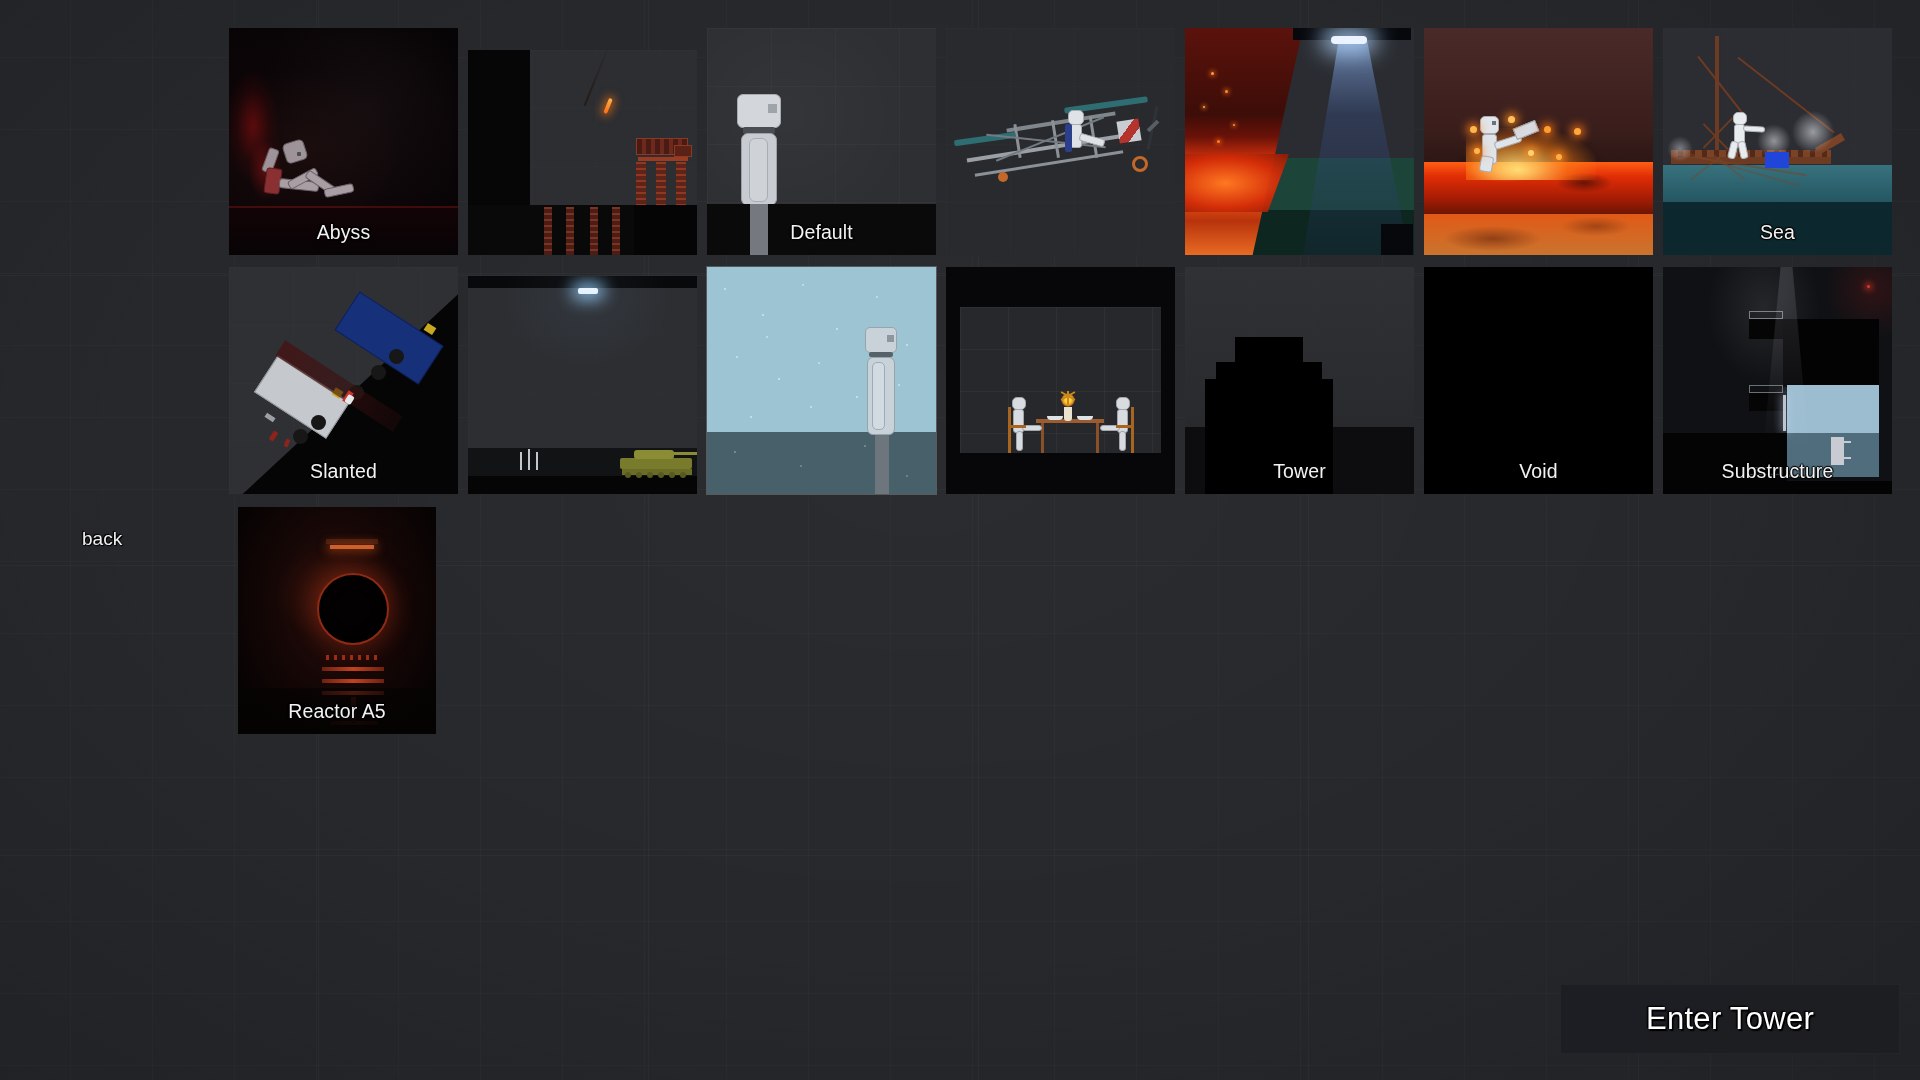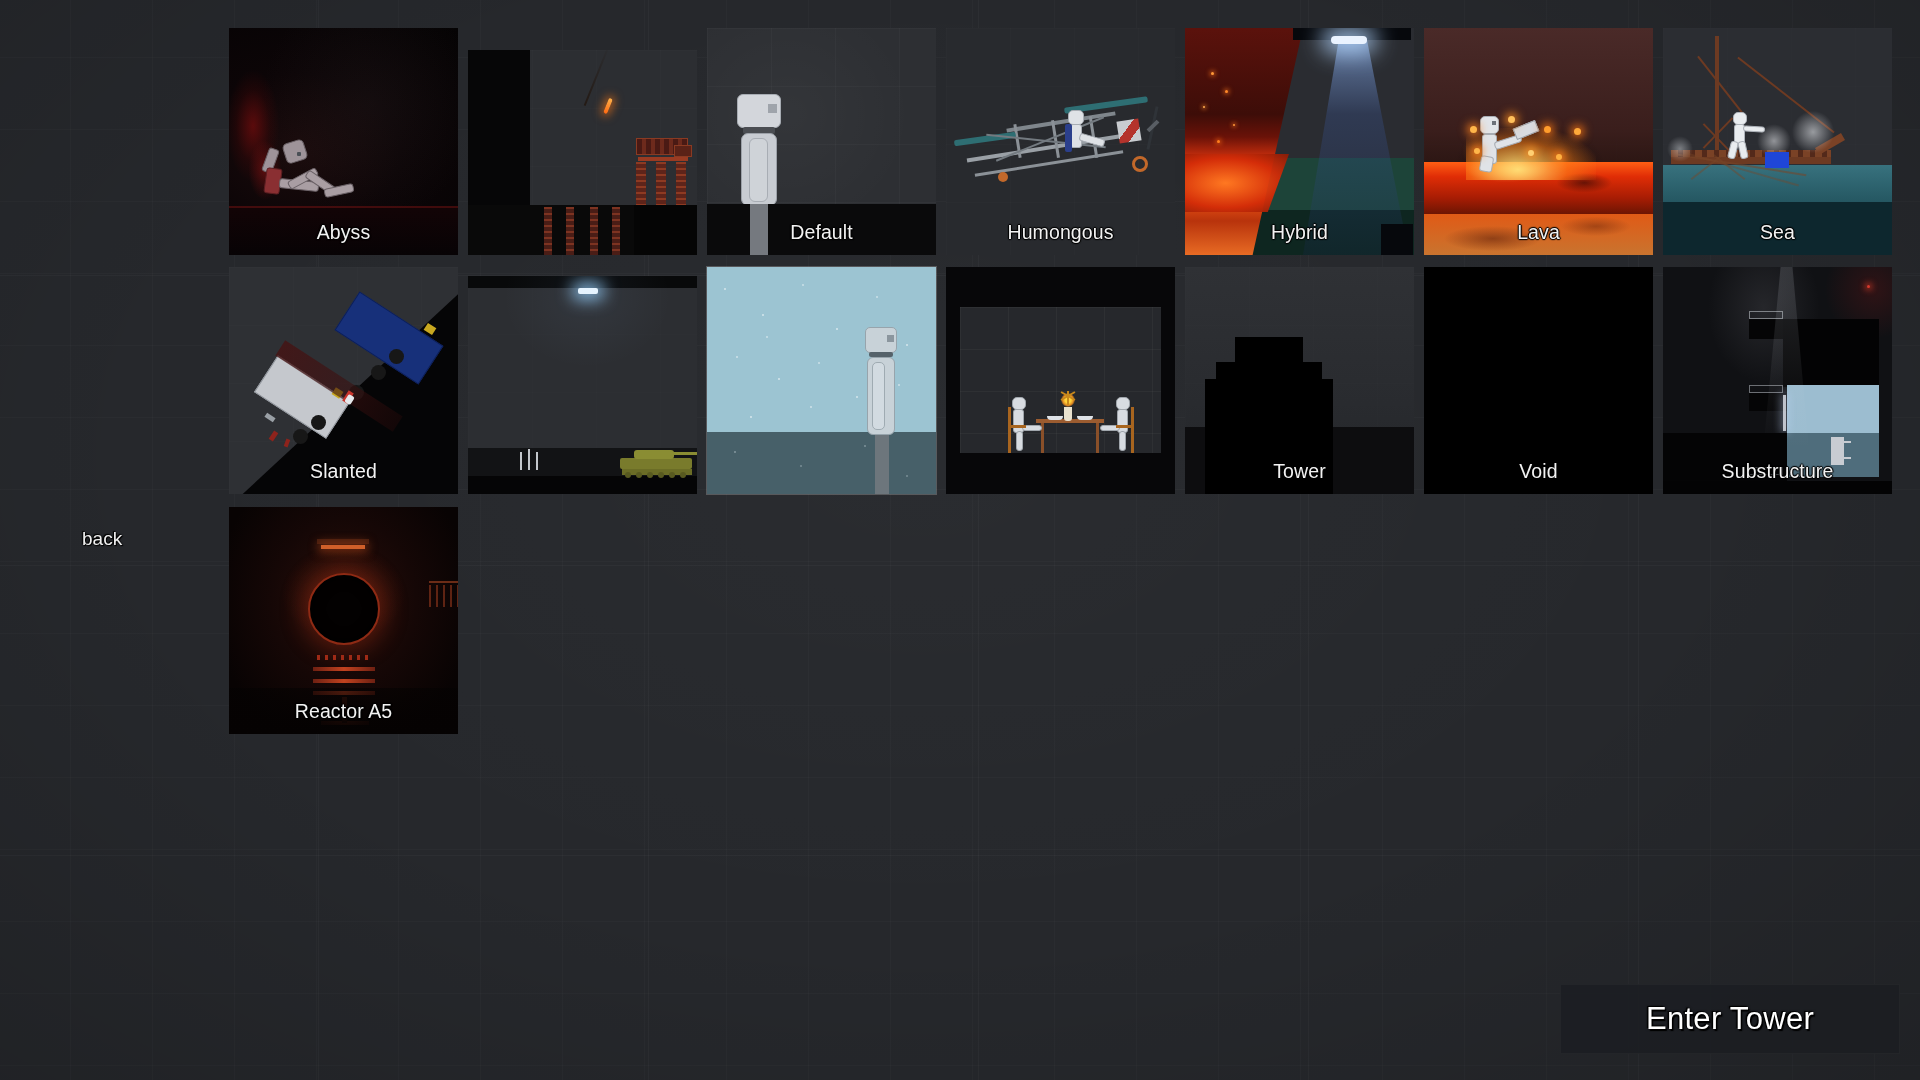--- a/index.html
+++ b/index.html
@@ -183,21 +183,20 @@
     <div class="sq" style="left:119px;top:96px;width:7px;height:28px;background:#2b3f8c;border-radius:2px;"></div>
 
     <div class="sq" style="left:172px;top:92px;width:22px;height:22px;background:linear-gradient(135deg,#c9ccd0 0 40%,#b4332c 40% 70%,#c9ccd0 70%);transform:rotate(-9deg);"></div>
 
     <div class="sq" style="left:186px;top:128px;width:16px;height:16px;border:3px solid #c2682a;border-radius:50%;"></div>
     <div class="sq" style="left:52px;top:144px;width:10px;height:10px;background:#c2682a;border-radius:50%;"></div>
 
     <div class="sq" style="left:205px;top:78px;width:3px;height:44px;background:#2f3338;transform:rotate(12deg);"></div>
     <div class="sq" style="left:200px;top:96px;width:14px;height:4px;background:#595e64;transform:rotate(-44deg);"></div>
   </div>
-  <div class="label">Humongous</div>
 </div>
 
 <div class="tile" id="t-hybrid" style="left:1185px;top:28px;width:229px;height:227px;background:#26282c;">
   <div class="art">
     <div class="fill" style="background:#2a2c31;"></div>
 
     <div class="band" style="top:130px;height:52px;background:#1d4439;"></div>
     <div class="band" style="top:182px;height:45px;background:#0e2620;"></div>
 
     <div style="position:absolute;left:-2px;top:0;width:120px;height:227px;
@@ -213,21 +212,20 @@
     <div class="sq" style="left:48px;top:96px;width:2px;height:2px;background:#ff9a3a;border-radius:50%;box-shadow:0 0 4px 1px rgba(255,120,30,.9);"></div>
     <div class="sq" style="left:32px;top:112px;width:3px;height:3px;background:#ff7f1d;border-radius:50%;box-shadow:0 0 5px 1px rgba(255,110,20,.9);"></div>
 
     <div class="sq" style="left:108px;top:0;width:118px;height:12px;background:#06080c;"></div>
     <div style="position:absolute;left:118px;top:10px;width:106px;height:217px;
          clip-path:polygon(34% 0,60% 0,100% 100%,0 100%);
          background:linear-gradient(to bottom,rgba(150,190,255,0.55),rgba(60,90,160,0.30) 35%,rgba(25,40,80,0.22) 100%);"></div>
     <div class="sq" style="left:146px;top:8px;width:36px;height:8px;background:#eaf3ff;border-radius:4px;box-shadow:0 0 22px 9px rgba(180,215,255,.85);"></div>
     <div class="sq" style="left:196px;top:196px;width:32px;height:31px;background:#06080c;"></div>
   </div>
-  <div class="label">Hybrid</div>
 </div>
 
 <div class="tile" id="t-lava" style="left:1424px;top:28px;width:229px;height:227px;">
   <div class="art">
     <div class="fill" style="background:linear-gradient(to bottom,#4a2a28 0%,#3a1e1c 45%,#2a1512 62%);"></div>
     <div class="roomgrid" style="opacity:.18;"></div>
     <div class="fill" style="background:radial-gradient(ellipse 110px 70px at 46% 62%, rgba(0,0,0,0.55), rgba(0,0,0,0) 70%);"></div>
 
     <div class="band" style="top:134px;height:52px;background:linear-gradient(to bottom,#ff5f14 0%,#e02d06 28%,#a61c04 70%,#6d1503 100%);"></div>
     <div class="band" style="top:134px;height:52px;background:radial-gradient(ellipse 60px 20px at 36% 12%, rgba(255,200,90,.65), rgba(0,0,0,0) 70%), radial-gradient(ellipse 40px 14px at 70% 40%, rgba(60,10,6,.7), rgba(0,0,0,0) 70%);"></div>
@@ -244,21 +242,20 @@
     <div class="limb" style="left:56px;top:128px;width:13px;height:16px;background:#e0e3e7;border-color:#a8adb4;transform:rotate(10deg);"></div>
 
     <div class="sq" style="left:46px;top:98px;width:7px;height:7px;background:#ffb64a;border-radius:50%;box-shadow:0 0 10px 3px rgba(255,130,30,.9);"></div>
     <div class="sq" style="left:84px;top:88px;width:7px;height:7px;background:#ffc05c;border-radius:50%;box-shadow:0 0 10px 3px rgba(255,140,30,.9);"></div>
     <div class="sq" style="left:120px;top:98px;width:7px;height:7px;background:#ff9c2c;border-radius:50%;box-shadow:0 0 10px 3px rgba(255,120,20,.9);"></div>
     <div class="sq" style="left:150px;top:100px;width:7px;height:7px;background:#ffa93a;border-radius:50%;box-shadow:0 0 10px 3px rgba(255,120,20,.9);"></div>
     <div class="sq" style="left:50px;top:120px;width:6px;height:6px;background:#ffb64a;border-radius:50%;box-shadow:0 0 9px 3px rgba(255,130,30,.9);"></div>
     <div class="sq" style="left:104px;top:122px;width:6px;height:6px;background:#ffcf72;border-radius:50%;box-shadow:0 0 9px 3px rgba(255,150,40,.9);"></div>
     <div class="sq" style="left:132px;top:126px;width:6px;height:6px;background:#ffb040;border-radius:50%;box-shadow:0 0 9px 3px rgba(255,130,30,.9);"></div>
   </div>
-  <div class="label">Lava</div>
 </div>
 
 <div class="tile" id="t-sea" style="left:1663px;top:28px;width:229px;height:227px;">
   <div class="art">
     <div class="fill" style="background:#2b2d32;"></div>
     <div class="roomgrid" style="opacity:.35;"></div>
 
     <div class="band" style="top:137px;height:37px;background:#2d6a77;"></div>
     <div class="band" style="top:137px;height:37px;background:linear-gradient(to bottom,rgba(255,255,255,.05),rgba(0,0,0,.18));"></div>
     <div class="band" style="top:174px;height:53px;background:#0d272e;"></div>
@@ -478,21 +475,21 @@
     <div class="sq" style="left:181px;top:174px;width:7px;height:2px;background:#c8ccd2;"></div>
     <div class="sq" style="left:181px;top:190px;width:7px;height:2px;background:#c8ccd2;"></div>
 
     <div class="band" style="top:166px;height:61px;background:linear-gradient(to right,#040405 0 54%,rgba(0,0,0,0) 54%);"></div>
     <div class="sq" style="left:86px;top:200px;width:34px;height:8px;background:transparent;border:1px solid rgba(200,205,212,.35);"></div>
     <div class="band" style="top:214px;height:13px;background:#030304;"></div>
   </div>
   <div class="label">Substructure</div>
 </div>
 
-<div class="tile" id="t-reactor" style="left:229px;top:507px;width:229px;height:227px;background:#be185d;">
+<div class="tile" id="t-reactor" style="left:238px;top:507px;width:198px;height:227px;background:#be185d;">
   <div class="art">
     <div class="fill" style="background:radial-gradient(ellipse at 50% 42%, #2a0f0a 0%, #150706 45%, #080303 80%);"></div>
     <div class="fill" style="background:radial-gradient(ellipse 86px 66px at 50% 38%, rgba(190,60,25,0.20), rgba(0,0,0,0) 72%);"></div>
 
     <div class="sq" style="left:92px;top:38px;width:44px;height:4px;background:#d0602a;box-shadow:0 0 10px 3px rgba(200,80,30,.5);"></div>
     <div class="sq" style="left:88px;top:32px;width:52px;height:5px;background:rgba(120,50,22,.45);"></div>
 
     <div class="sq" style="left:79px;top:66px;width:72px;height:72px;border-radius:50%;background:#030101;border:2px solid #8e2a14;box-shadow:0 0 22px 6px rgba(180,50,20,.35), inset 0 0 12px 2px rgba(0,0,0,.9);"></div>
 
     <div class="sq" style="left:88px;top:148px;width:54px;height:5px;background:repeating-linear-gradient(90deg,#9e2a16 0 3px,transparent 3px 8px);"></div>

